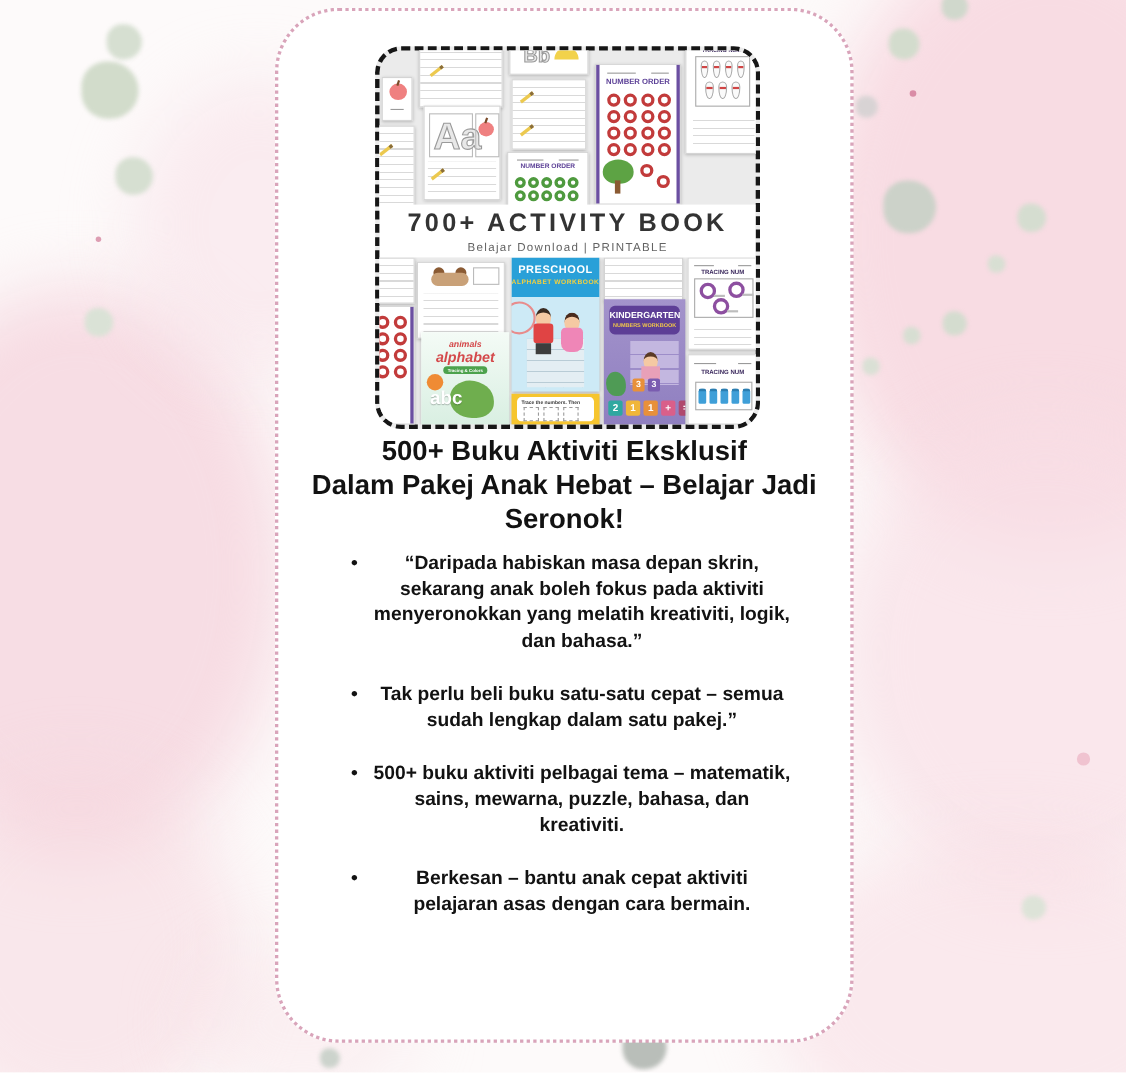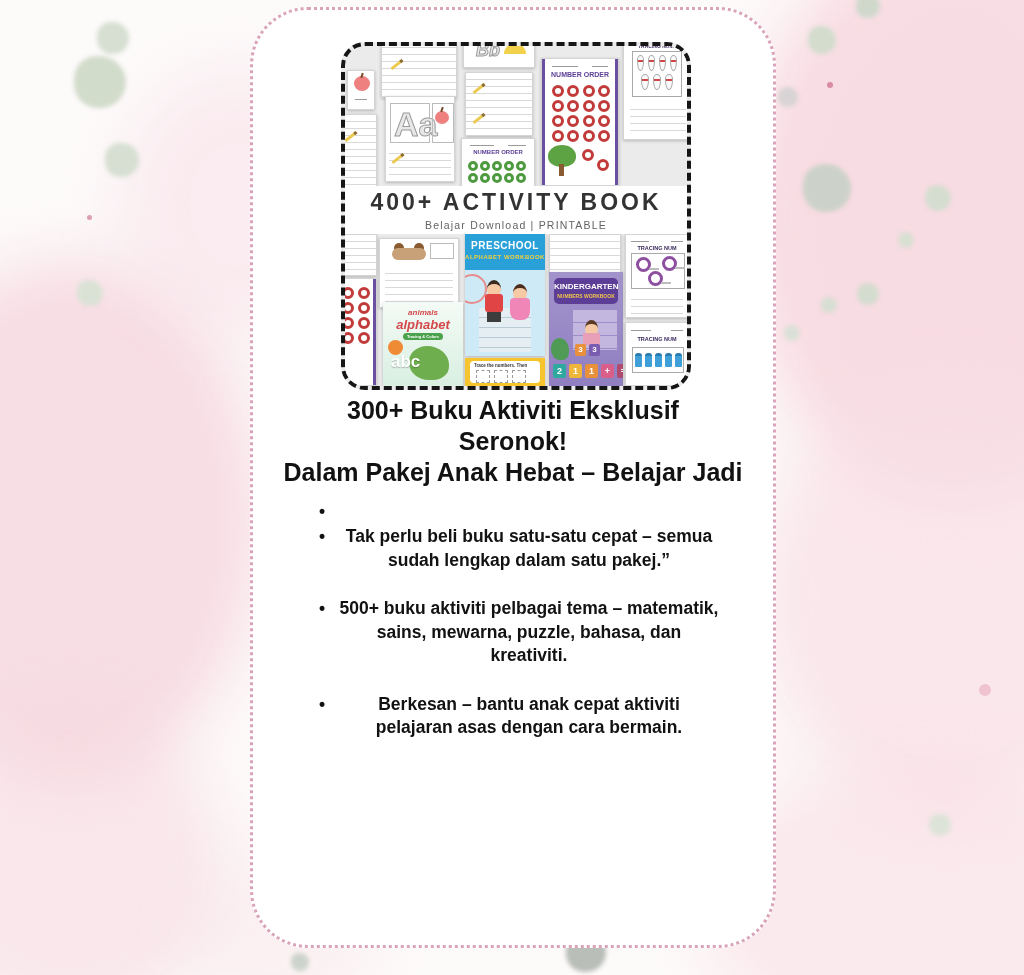--- a/index.html
+++ b/index.html
@@ -94,21 +94,21 @@
         <div class="nameline" style="left:7px;right:7px;top:28px;"></div>
       </div>
       <div class="pg ruled" style="left:-8px;top:68px;width:40px;height:78px;">
         <div class="pencil" style="left:6px;top:20px;"></div>
       </div>
 
       <div class="pg ruled" style="left:36px;top:-6px;width:76px;height:58px;">
         <div class="pencil" style="left:8px;top:22px;"></div>
       </div>
 
-      <div class="pg" style="left:118px;top:-8px;width:72px;height:30px;font-style:italic;">
+      <div class="pg" style="left:118px;top:-8px;width:72px;height:30px;">
         <span class="tiny outline-letter" style="left:12px;top:1px;font-size:18px;">Bb</span>
         <div style="position:absolute;right:8px;top:4px;width:22px;height:11px;background:#f2d24b;border-radius:11px 11px 0 0;"></div>
       </div>
 
       <div class="pg" style="left:40px;top:50px;width:70px;height:86px;">
         <div style="position:absolute;left:4px;top:6px;width:38px;height:38px;border:1px solid #bbb;"></div>
         <span class="tiny outline-letter" style="left:8px;top:8px;font-size:34px;">Aa</span>
         <div style="position:absolute;left:46px;top:6px;width:20px;height:38px;border:1px solid #bbb;"></div>
         <div style="position:absolute;left:49px;top:14px;width:14px;height:13px;background:#ef8080;border-radius:50%;"></div>
         <div style="position:absolute;left:55px;top:10px;width:2px;height:5px;background:#7a4a28;transform:rotate(20deg);"></div>
@@ -181,21 +181,21 @@
           <div style="display:flex;gap:4px;justify-content:center;margin-top:3px;">
               <span class="pin"></span>
               <span class="pin"></span>
               <span class="pin"></span>
             </div>
         </div>
         <div class="ruled" style="position:absolute;left:6px;top:62px;right:6px;height:32px;"></div>
       </div>
 
       <div class="banner">
-        <div class="banner-title">400+ ACTIVITY BOOK</div>
+        <div class="banner-title">700+ ACTIVITY BOOK</div>
         <div class="banner-sub">Belajar Download | PRINTABLE</div>
       </div>
 
       <div class="pg ruled" style="left:-8px;top:188px;width:40px;height:42px;"></div>
       <div class="pg" style="left:-10px;top:232px;width:42px;height:108px;">
         <div class="vbar" style="right:0;"></div>
         <div style="position:absolute;left:6px;top:8px;width:28px;display:grid;grid-template-columns:repeat(2,1fr);gap:3px;justify-items:center;">
           <span class="aring"></span>
             <span class="aring"></span>
           <span class="aring"></span>
@@ -290,28 +290,29 @@
             <span class="crayon"></span>
             <span class="crayon"></span>
             <span class="crayon"></span>
             <span class="crayon"></span>
         </div>
       </div>
 
     </div>
 
     <h1 class="headline" style="margin:0;">
-      <div>300+ Buku Aktiviti Eksklusif</div>
+      <div>500+ Buku Aktiviti Eksklusif</div>
+      <div>Dalam Pakej Anak Hebat – Belajar Jadi</div>
       <div>Seronok!</div>
-      <div>Dalam Pakej Anak Hebat – Belajar Jadi</div>
     </h1>
 
     <ul class="bullets">
       <li>
         <span class="bdot">•</span>
+        <span>“Daripada habiskan masa depan skrin, sekarang anak boleh fokus pada aktiviti menyeronokkan yang melatih kreativiti, logik, dan bahasa.”</span>
       </li>
       <li>
         <span class="bdot">•</span>
         <span>Tak perlu beli buku satu-satu cepat – semua sudah lengkap dalam satu pakej.”</span>
       </li>
       <li>
         <span class="bdot">•</span>
         <span>500+ buku aktiviti pelbagai tema – matematik, sains, mewarna, puzzle, bahasa, dan kreativiti.</span>
       </li>
       <li>

